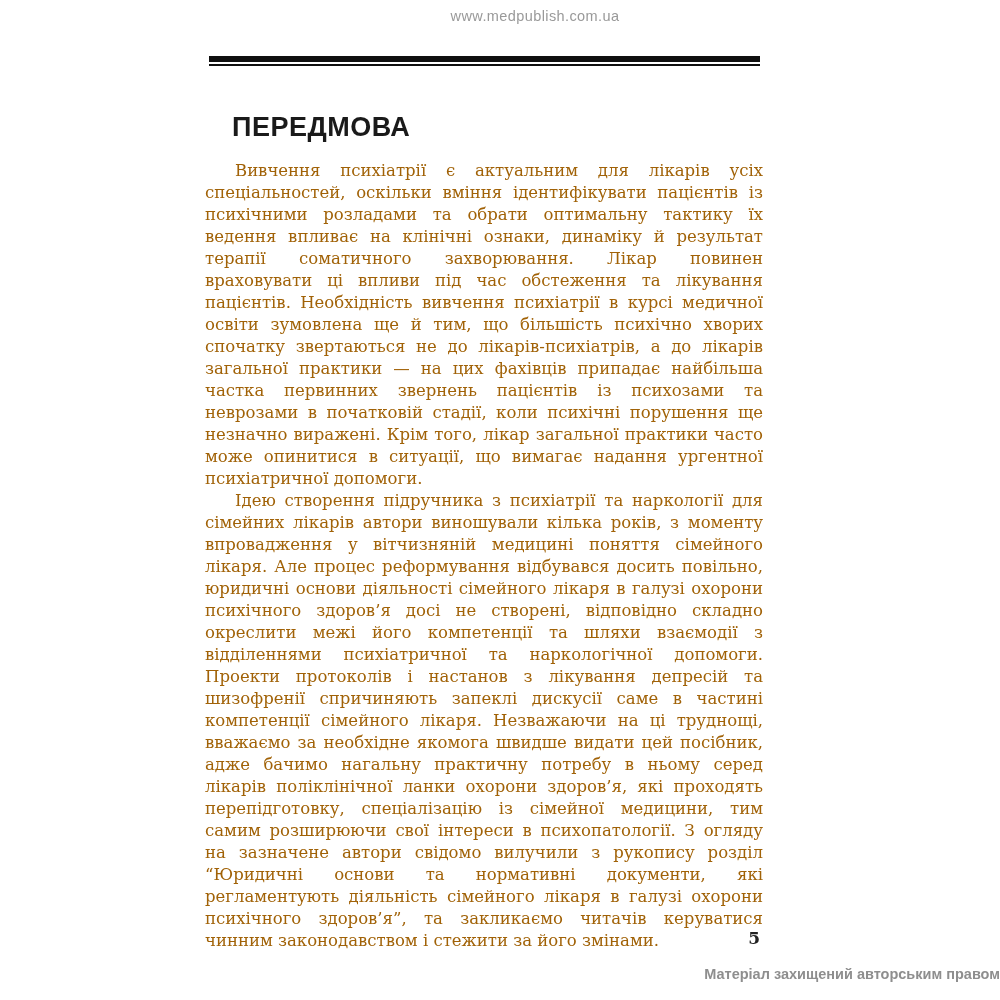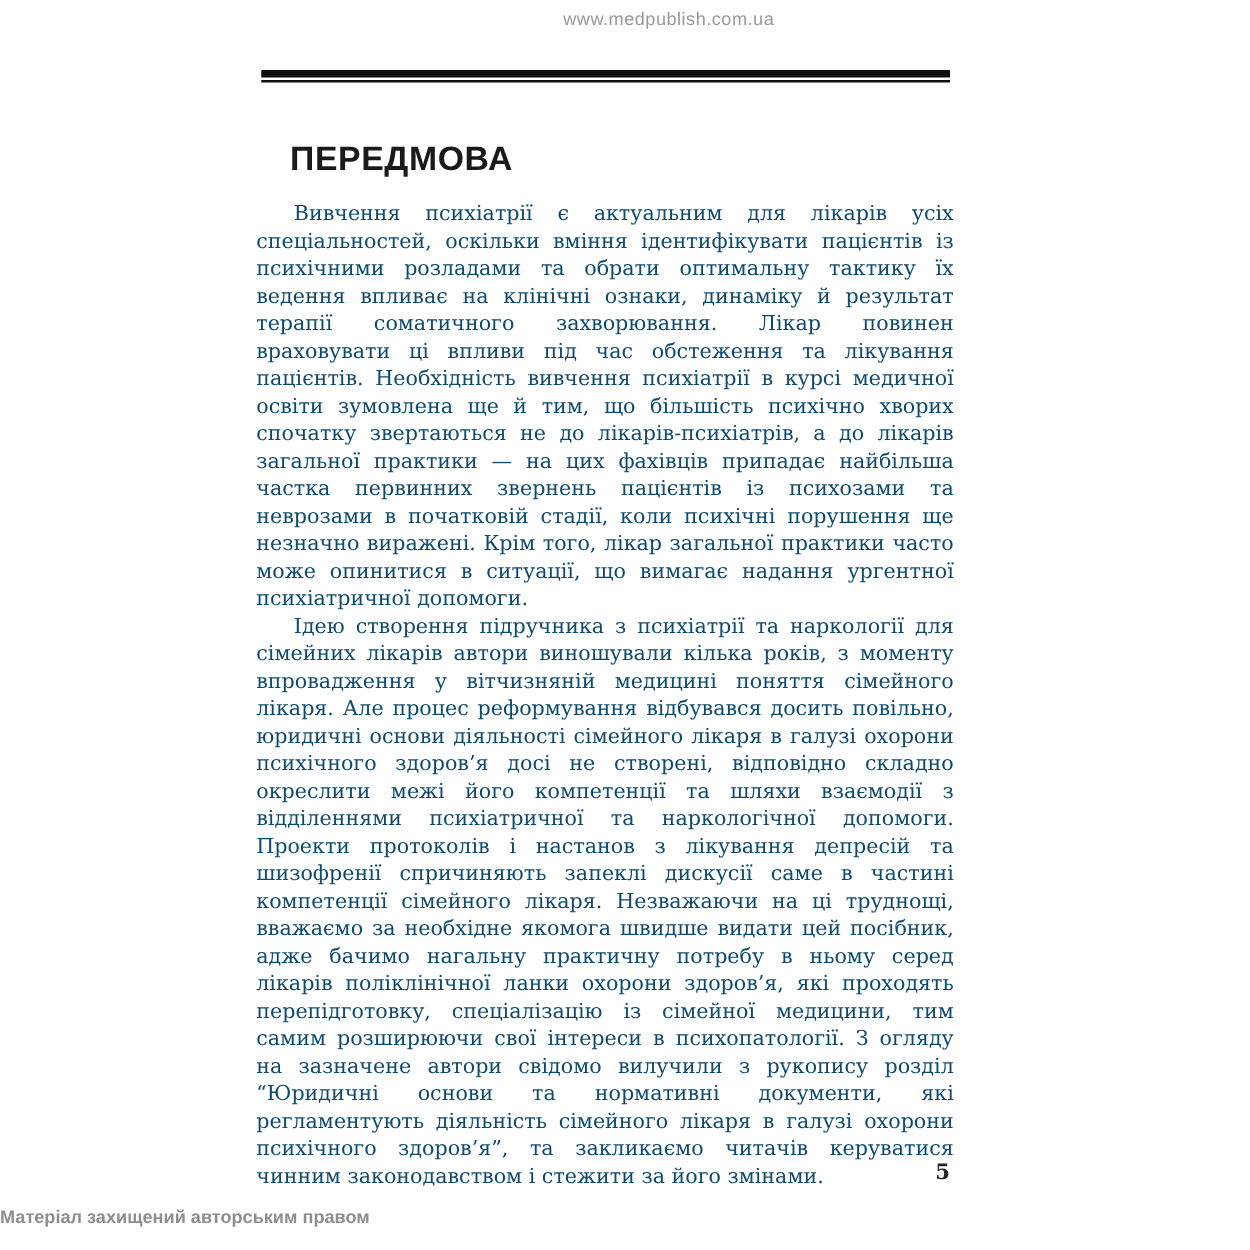--- a/index.html
+++ b/index.html
@@ -47,21 +47,21 @@
       letter-spacing: 0.5px;
       text-align: center;
     }
     .body-text {
       position: absolute;
       left: 205px;
       top: 160px;
       width: 558px;
       font-size: 16.5px;
       line-height: 22px;
-      color: #0c4a6e;
+      color: #a16207;
       text-align: justify;
       hyphens: auto;
       -webkit-hyphens: auto;
     }
     .body-text p {
       margin: 0;
       text-indent: 30px;
     }
     .page-number {
       position: absolute;
@@ -71,21 +71,21 @@
       text-align: right;
       font-size: 17px;
       font-weight: bold;
       color: #222222;
     }
     .footer-notice {
       position: absolute;
       top: 966px;
       left: 0;
       width: 1000px;
-      text-align: left;
+      text-align: right;
       font-family: "Liberation Sans", sans-serif;
       font-size: 14.5px;
       font-weight: bold;
       color: #8e8e8e;
     }
   </style>
 </head>
 <body>
 
 <div class="page">

